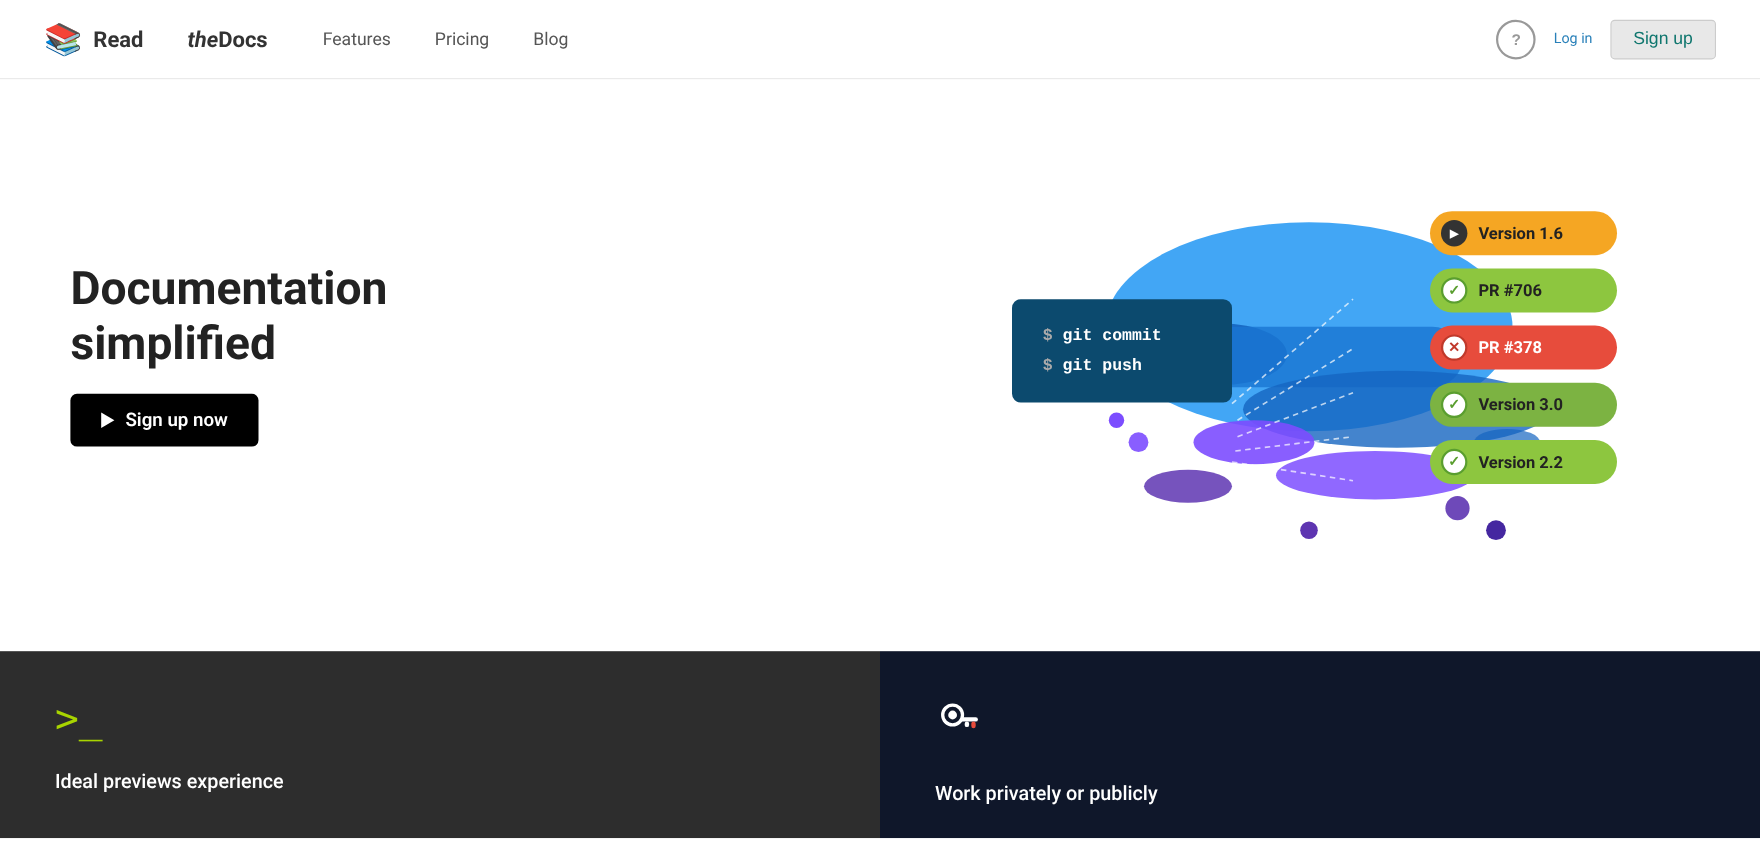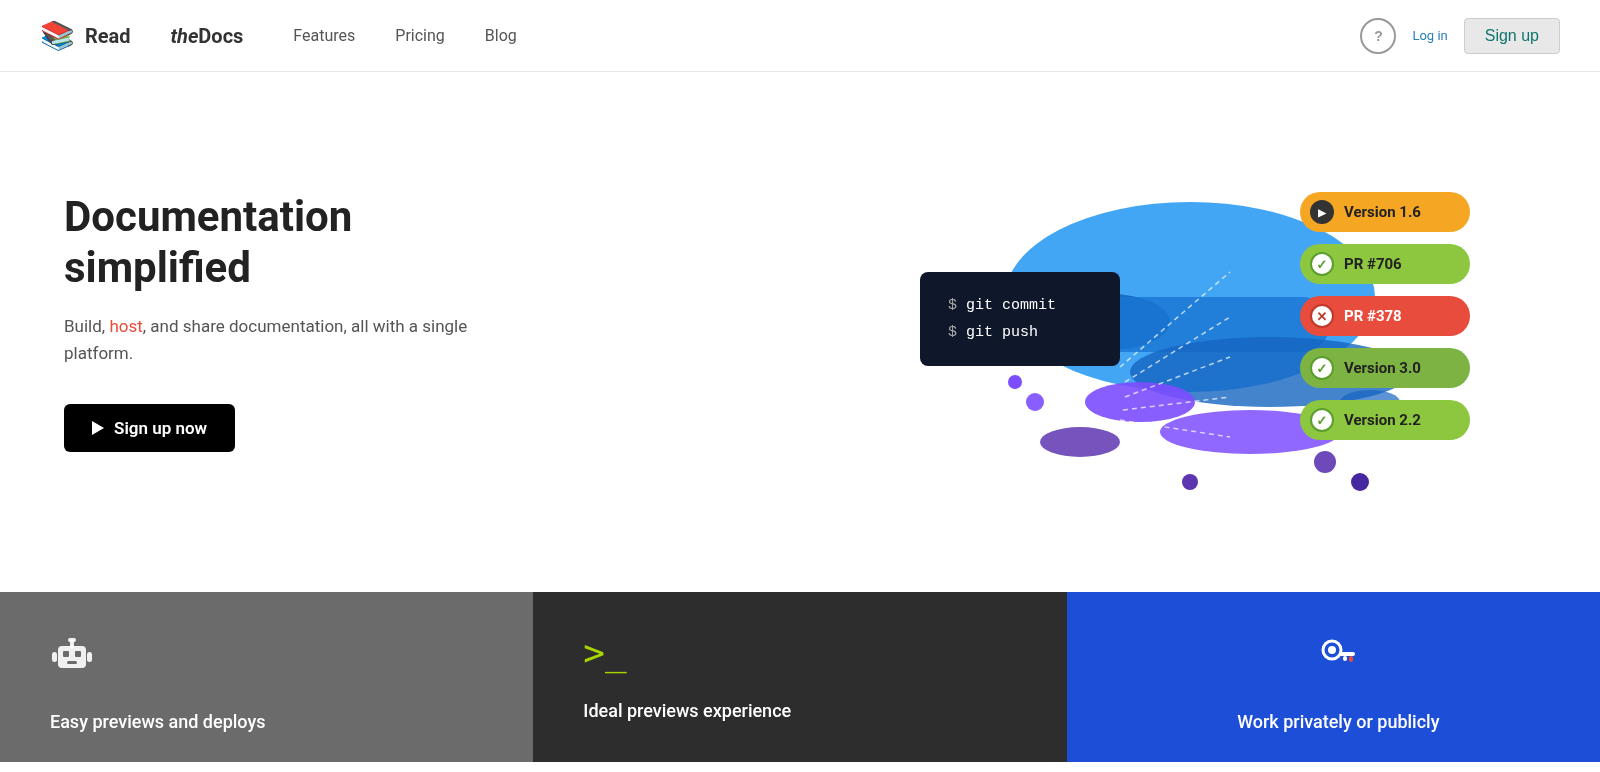--- a/index.html
+++ b/index.html
@@ -55,25 +55,26 @@
 
     
     .hero-right {
       position: relative; width: 600px; height: 360px; flex-shrink: 0;
     }
 
     
     .terminal-box {
       position: absolute;
       top: 120px; left: 30px;
-      background: #0f172a; color: #fff;
+      background: #0c4a6e; color: #fff;
       padding: 20px 28px; border-radius: 8px;
       font-family: 'Courier New', monospace; font-size: 15px;
       line-height: 1.8; z-index: 10;
       min-width: 200px;
+      font-weight: bold;
     }
     .terminal-box .cmd { color: #fff; }
     .terminal-box .dollar { color: #aaa; }
 
     
     .badges-area {
       position: absolute; top: 60px; right: 0; z-index: 10;
       display: flex; flex-direction: column; gap: 12px;
     }
     .badge {
@@ -98,21 +99,21 @@
     
     .features {
       display: flex; gap: 0; margin-top: 0;
     }
     .feature-card {
       flex: 1; min-height: 160px; padding: 40px 40px 30px 50px;
       display: flex; flex-direction: column; align-items: flex-start; gap: 16px;
     }
     .feature-card.grey { background: #6b6b6b; }
     .feature-card.dark { background: #2d2d2d; }
-    .feature-card.purple { background: #1d4ed8; align-items: center; }
+    .feature-card.purple { background: #0f172a; }
     .feature-title {
       color: #fff; font-size: 18px; font-weight: 500; margin-top: 10px;
     }
     .feature-icon-area { font-size: 36px; color: #fff; }
   </style>
 </head>
 <body>
 
 <nav class="navbar">
   <div class="navbar-left">
@@ -131,23 +132,20 @@
   <div class="navbar-right">
     <button class="help-btn">?</button>
     <a class="login-link" href="#">Log in</a>
     <button class="signup-btn">Sign up</button>
   </div>
 </nav>
 
 <section class="hero">
   <div class="hero-left">
     <h1 class="hero-title">Documentation simplified</h1>
-    <p class="hero-desc">
-      <span>Build, </span><a href="#">host</a><span>, and share documentation, all with a single platform.</span>
-    </p>
     <a class="signup-now-btn" href="#">
       <span class="play-icon"></span>
       <span>Sign up now</span>
     </a>
   </div>
 
   <div class="hero-right">
 
     <svg width="600" height="360" viewBox="0 0 600 360" xmlns="http://www.w3.org/2000/svg" style="position:absolute;top:0;left:0;">
 
@@ -209,36 +207,20 @@
       <div class="badge badge-green3">
         <span class="badge-icon" style="background:#fff;color:#5a9e2f;border:2px solid #5a9e2f;border-radius:50%;width:24px;height:24px;display:flex;align-items:center;justify-content:center;font-size:13px;font-weight:bold;">✓</span>
         <span>Version 2.2</span>
       </div>
     </div>
   </div>
 </section>
 
 <div class="features">
 
-  <div class="feature-card grey">
-    <div class="feature-icon-area">
-      
-      <svg width="44" height="44" viewBox="0 0 44 44" fill="none" xmlns="http://www.w3.org/2000/svg">
-        <rect x="8" y="14" width="28" height="22" rx="4" fill="white" opacity="0.9"></rect>
-        <rect x="13" y="19" width="6" height="6" rx="1" fill="#6b6b6b"></rect>
-        <rect x="25" y="19" width="6" height="6" rx="1" fill="#6b6b6b"></rect>
-        <rect x="17" y="29" width="10" height="3" rx="1.5" fill="#6b6b6b"></rect>
-        <rect x="20" y="8" width="4" height="8" rx="2" fill="white" opacity="0.9"></rect>
-        <rect x="18" y="6" width="8" height="4" rx="2" fill="white" opacity="0.9"></rect>
-        <rect x="2" y="20" width="5" height="10" rx="2.5" fill="white" opacity="0.9"></rect>
-        <rect x="37" y="20" width="5" height="10" rx="2.5" fill="white" opacity="0.9"></rect>
-      </svg>
-    </div>
-    <div class="feature-title">Easy previews and deploys</div>
-  </div>
 
   <div class="feature-card dark">
     <div class="feature-icon-area">
       <span style="font-family:monospace;font-size:36px;color:#a8d400;font-weight:300;">&gt;_</span>
     </div>
     <div class="feature-title">Ideal previews experience</div>
   </div>
 
   <div class="feature-card purple">
     <div class="feature-icon-area">

